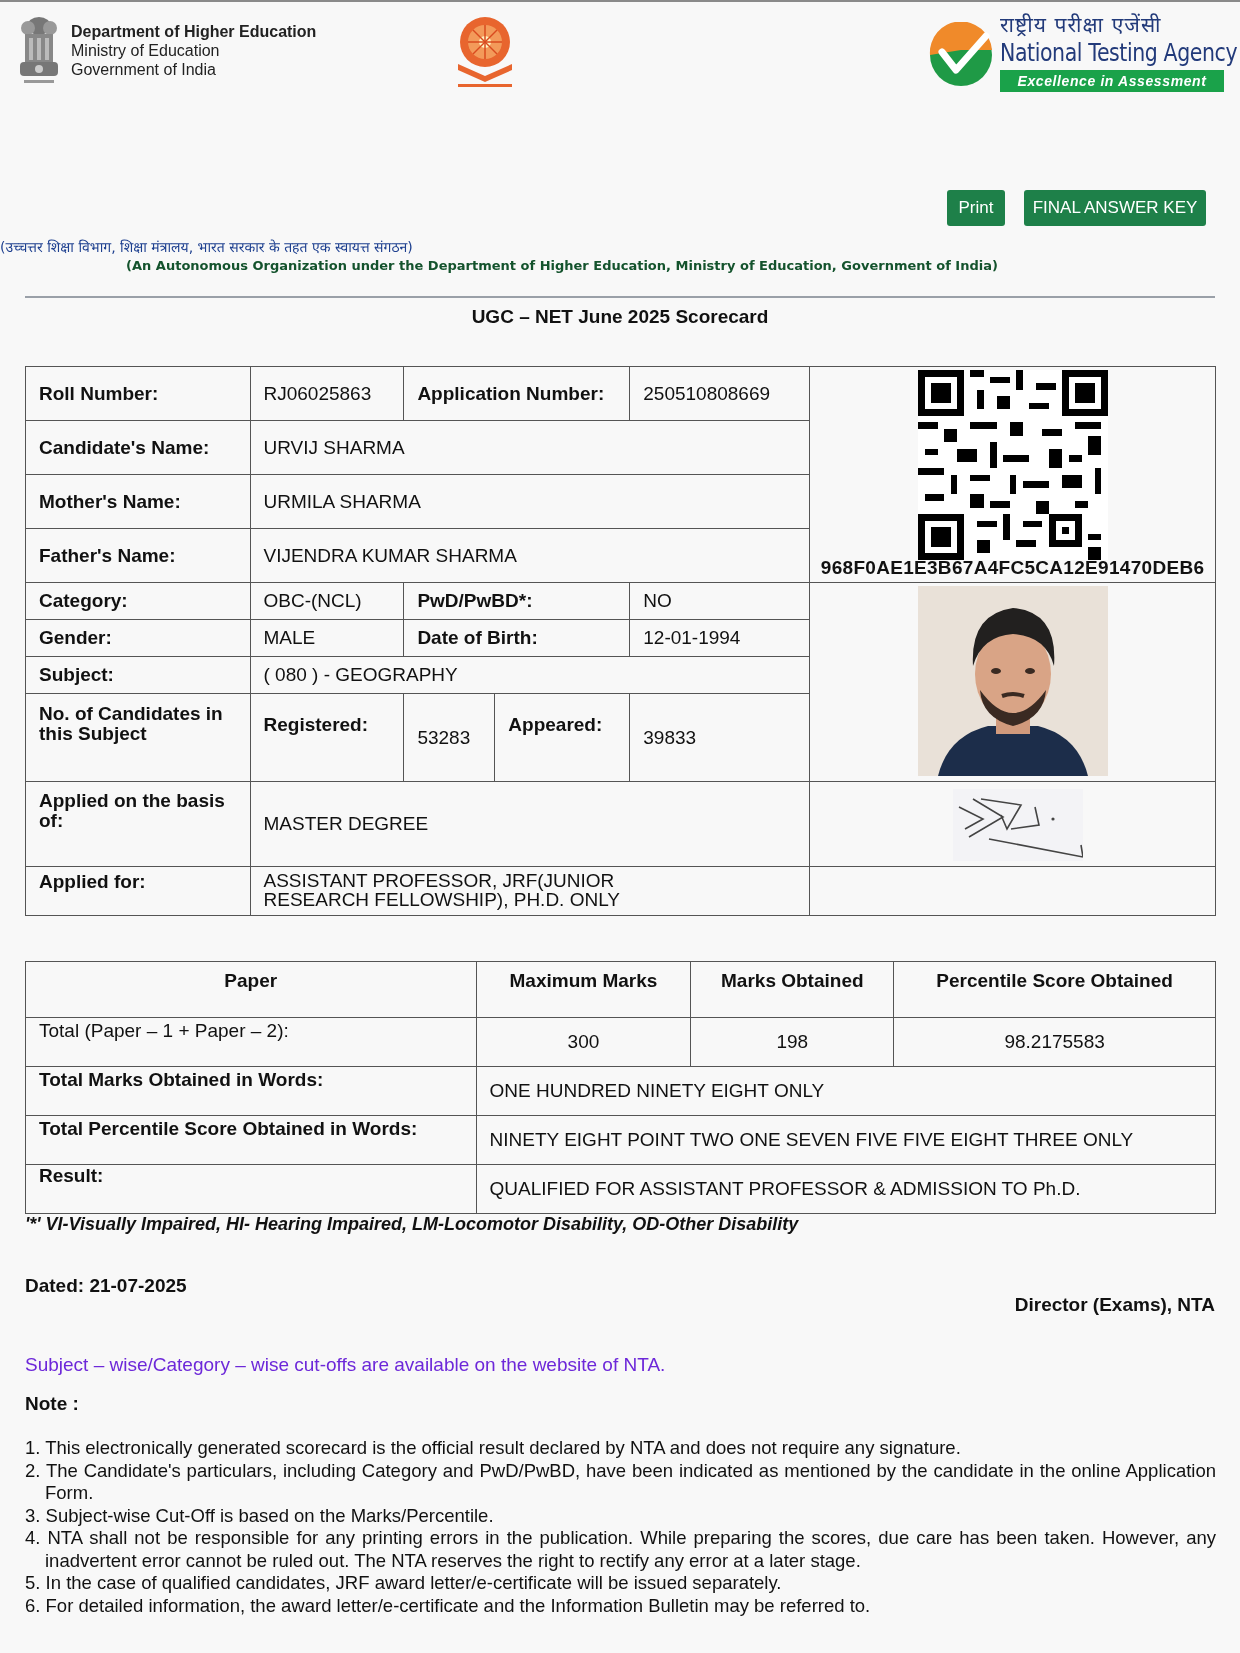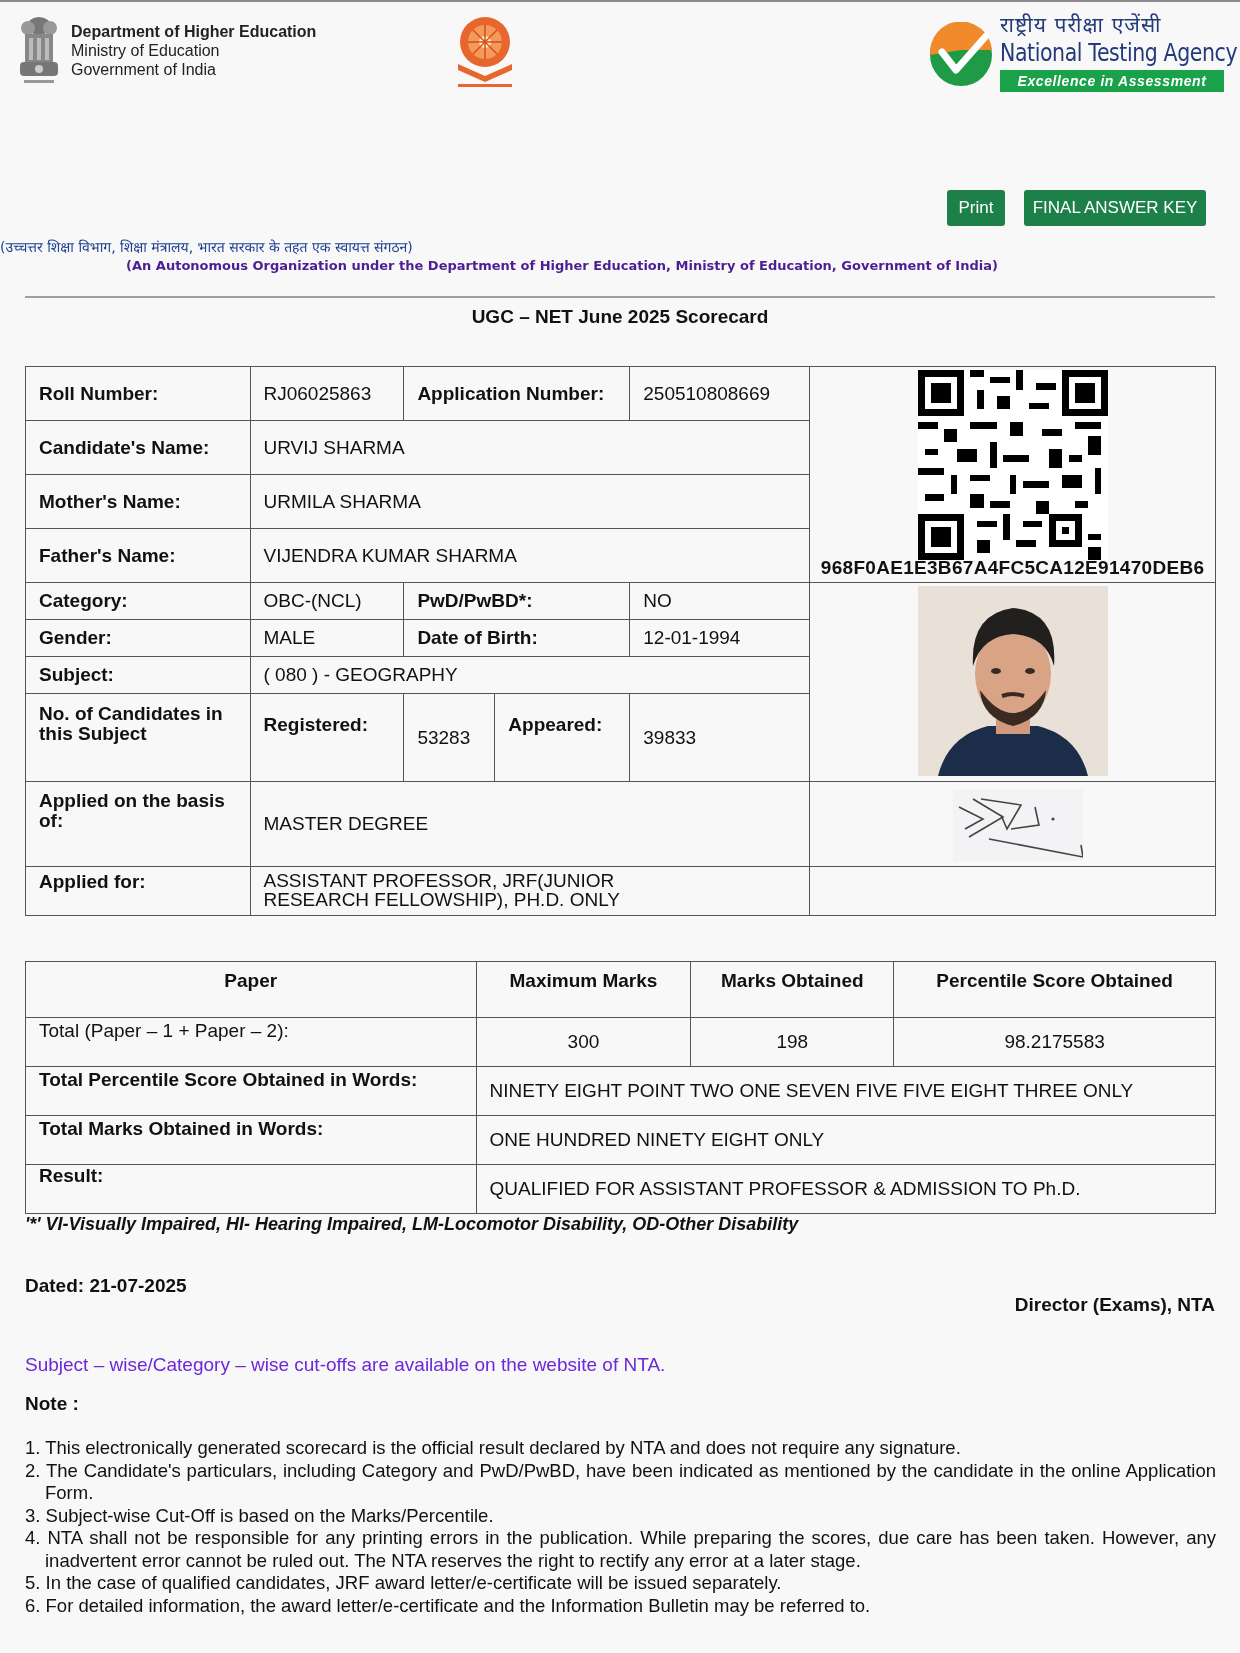--- a/index.html
+++ b/index.html
@@ -22,21 +22,21 @@
     .nta-hi { font-family: "DejaVu Serif", serif; font-size: 21px; color: #223a7a; line-height: 26px; letter-spacing: 1px; }
     .nta-en { font-family: "DejaVu Sans", sans-serif; font-size: 25px; color: #223a7a; line-height: 30px; transform: scaleX(0.82); transform-origin: left; white-space: nowrap; letter-spacing: -0.5px; }
     .nta-tag { margin-top: 2px; width: 224px; height: 22px; background: #1aa24a; color: #fff; font-size: 14px; font-weight: bold; font-style: italic; text-align: center; line-height: 22px; letter-spacing: 0.6px; }
 
     
     .btn { position: absolute; top: 190px; height: 36px; background: #1e8049; color: #fff; border: none; border-radius: 3px; font-family: "Liberation Sans", sans-serif; font-size: 17px; line-height: 36px; text-align: center; cursor: pointer; }
     .btn-print { left: 947px; width: 58px; }
     .btn-key { left: 1024px; width: 182px; }
 
     .org-hi { position: absolute; top: 237px; left: 0; width: 1240px; text-align: left; font-size: 14px; color: #1d3f8f; font-weight: normal; font-family: "DejaVu Sans", sans-serif; }
-    .org-en { position: absolute; top: 258px; left: 0; width: 1124px; text-align: center; font-size: 13px; color: #4c1d95; font-weight: bold; font-family: "DejaVu Sans", sans-serif; }
+    .org-en { position: absolute; top: 258px; left: 0; width: 1124px; text-align: center; font-size: 13px; color: #14532d; font-weight: bold; font-family: "DejaVu Sans", sans-serif; }
     .hr { position: absolute; left: 25px; top: 296px; width: 1190px; height: 2px; background: #9aa0a8; }
     .title { position: absolute; top: 306px; left: 0; width: 1240px; text-align: center; font-weight: bold; font-size: 19px; }
 
     
     table { border-collapse: collapse; position: absolute; }
     td, th { border: 1.5px solid #555; vertical-align: top; font-size: 19px; }
     .t1 { left: 25px; top: 366px; width: 1191px; }
     .t1 td { padding: 0 13px; }
     .lbl { font-weight: bold; }
     .mid { vertical-align: middle; }
@@ -282,26 +282,26 @@
     <th>Marks Obtained</th>
     <th>Percentile Score Obtained</th>
   </tr>
   <tr style="height:49px">
     <td style="padding-top:2px">Total (Paper – 1 + Paper – 2):</td>
     <td class="c">300</td>
     <td class="c">198</td>
     <td class="c">98.2175583</td>
   </tr>
   <tr style="height:49px">
+    <td class="lbl" style="padding-top:2px">Total Marks Obtained in Words:</td>
+    <td colspan="3" class="mid">ONE HUNDRED NINETY EIGHT ONLY</td>
+  </tr>
+  <tr style="height:49px">
     <td class="lbl" style="padding-top:2px">Total Percentile Score Obtained in Words:</td>
     <td colspan="3" class="mid">NINETY EIGHT POINT TWO ONE SEVEN FIVE FIVE EIGHT THREE ONLY</td>
-  </tr>
-  <tr style="height:49px">
-    <td class="lbl" style="padding-top:2px">Total Marks Obtained in Words:</td>
-    <td colspan="3" class="mid">ONE HUNDRED NINETY EIGHT ONLY</td>
   </tr>
   <tr style="height:49px">
     <td class="lbl" style="padding-top:0">Result:</td>
     <td colspan="3" class="mid">QUALIFIED FOR ASSISTANT PROFESSOR &amp; ADMISSION TO Ph.D.</td>
   </tr>
 </tbody>
   </table>
 
 <div class="footnote">'*' VI-Visually Impaired, HI- Hearing Impaired, LM-Locomotor Disability, OD-Other Disability</div>
 <div class="dated">Dated: 21-07-2025</div>

